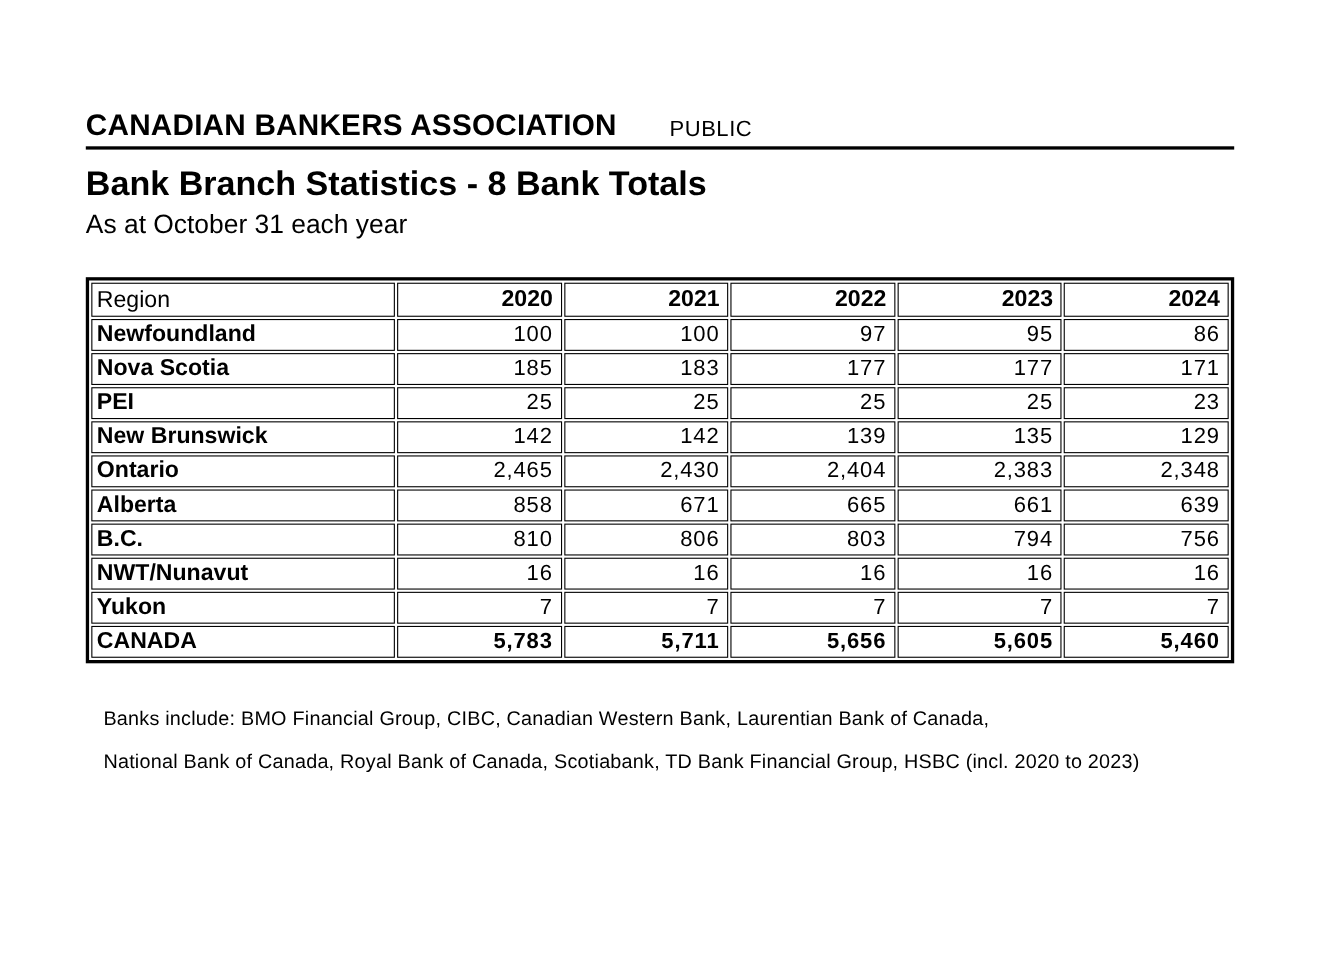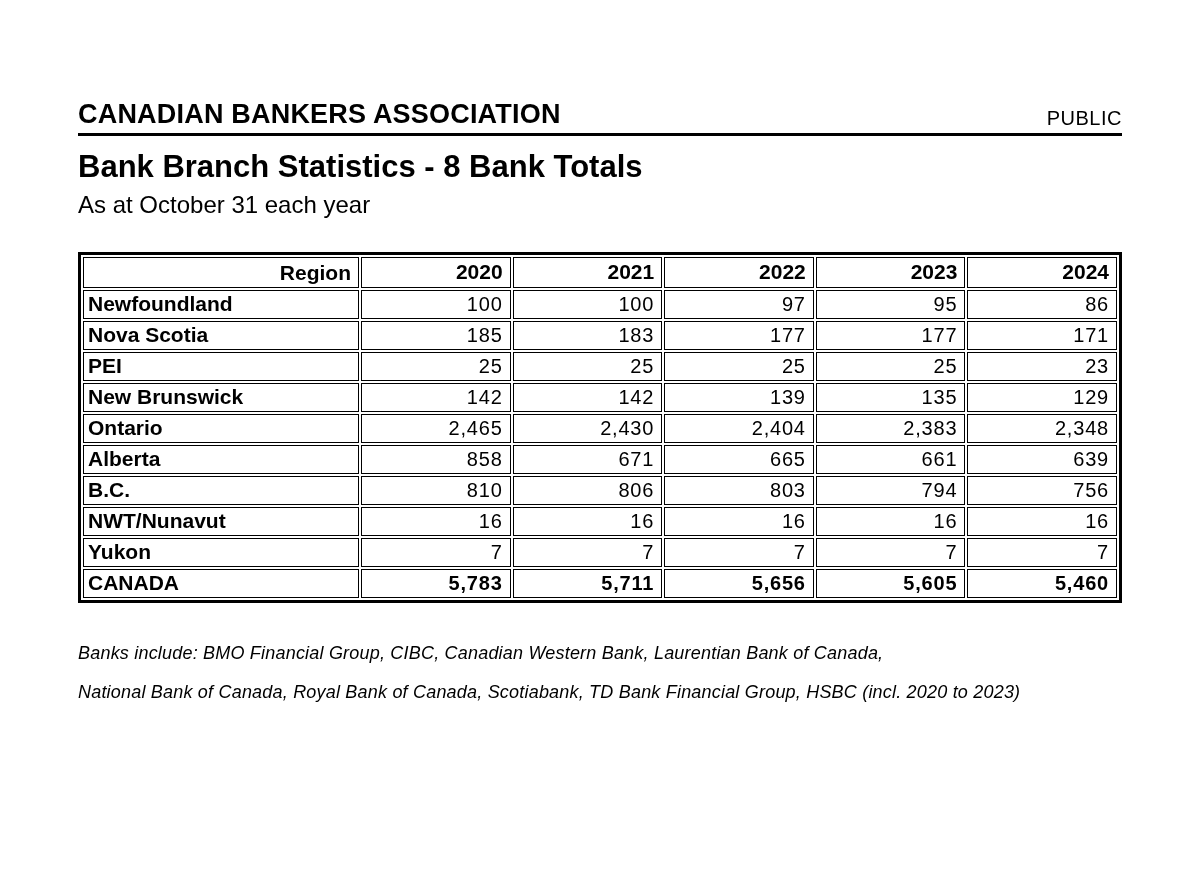--- a/index.html
+++ b/index.html
@@ -6,23 +6,24 @@
   html, body { background: #ffffff; }
   body {
     width: 1200px; height: 886px;
     color: #000000;
     font-family: "Liberation Sans", "DejaVu Sans", sans-serif;
     overflow: hidden;
   }
   .page { padding: 101px 78px 0 78px; }
 
   .masthead {
-    display: flex; justify-content: space-between; align-items: flex-end;
+    display: flex; align-items: flex-end;
     border-bottom: 3px solid #000;
     padding-bottom: 5px;
+    gap: 48px;
   }
   .org-name { font-size: 27px; font-weight: bold; line-height: 1; letter-spacing: 0.2px; }
   .classification { font-size: 20px; font-weight: normal; line-height: 1; letter-spacing: 0.5px; }
 
   .page-title { margin-top: 13px; font-size: 31px; font-weight: bold; line-height: 1.15; }
   .page-subtitle { margin-top: 6px; font-size: 24px; font-weight: normal; line-height: 1.15; }
 
   table.stats {
     margin-top: 34px;
     width: 1044px;
@@ -35,29 +36,29 @@
   col.region-col { width: 276px; }
   .stats th, .stats td {
     border: 1.5px solid #000;
     height: 28px;
     font-size: 21px;
     vertical-align: middle;
     padding: 1px 7px 2px 4px;
     overflow: hidden;
     white-space: nowrap;
   }
-  th.region-header { text-align: right; vertical-align: top; font-weight: bold; padding-top: 3px; }
+  th.region-header { text-align: left; vertical-align: top; font-weight: normal; padding-top: 3px; }
   th.year-header { text-align: right; vertical-align: bottom; font-weight: bold; padding-bottom: 3px; }
   td.region-cell { text-align: left; font-weight: bold; }
   td.value-cell { text-align: right; font-weight: normal; font-size: 20px; letter-spacing: 0.8px; }
   tr.total-row td.region-cell { font-weight: bold; }
   tr.total-row td.value-cell { font-weight: bold; }
 
   .footnote { margin-top: 40px; font-size: 18px; }
-  .footnote p { margin: 0 0 17px 0; line-height: 1.2; letter-spacing: 0.2px; font-style: italic; }
+  .footnote p { margin: 0 0 17px 16px; line-height: 1.2; letter-spacing: 0.2px; }
 </style>
 </head>
 <body>
 
 <main class="page">
 
   <header class="masthead">
     <span class="org-name">CANADIAN BANKERS ASSOCIATION</span>
     <span class="classification">PUBLIC</span>
   </header>

